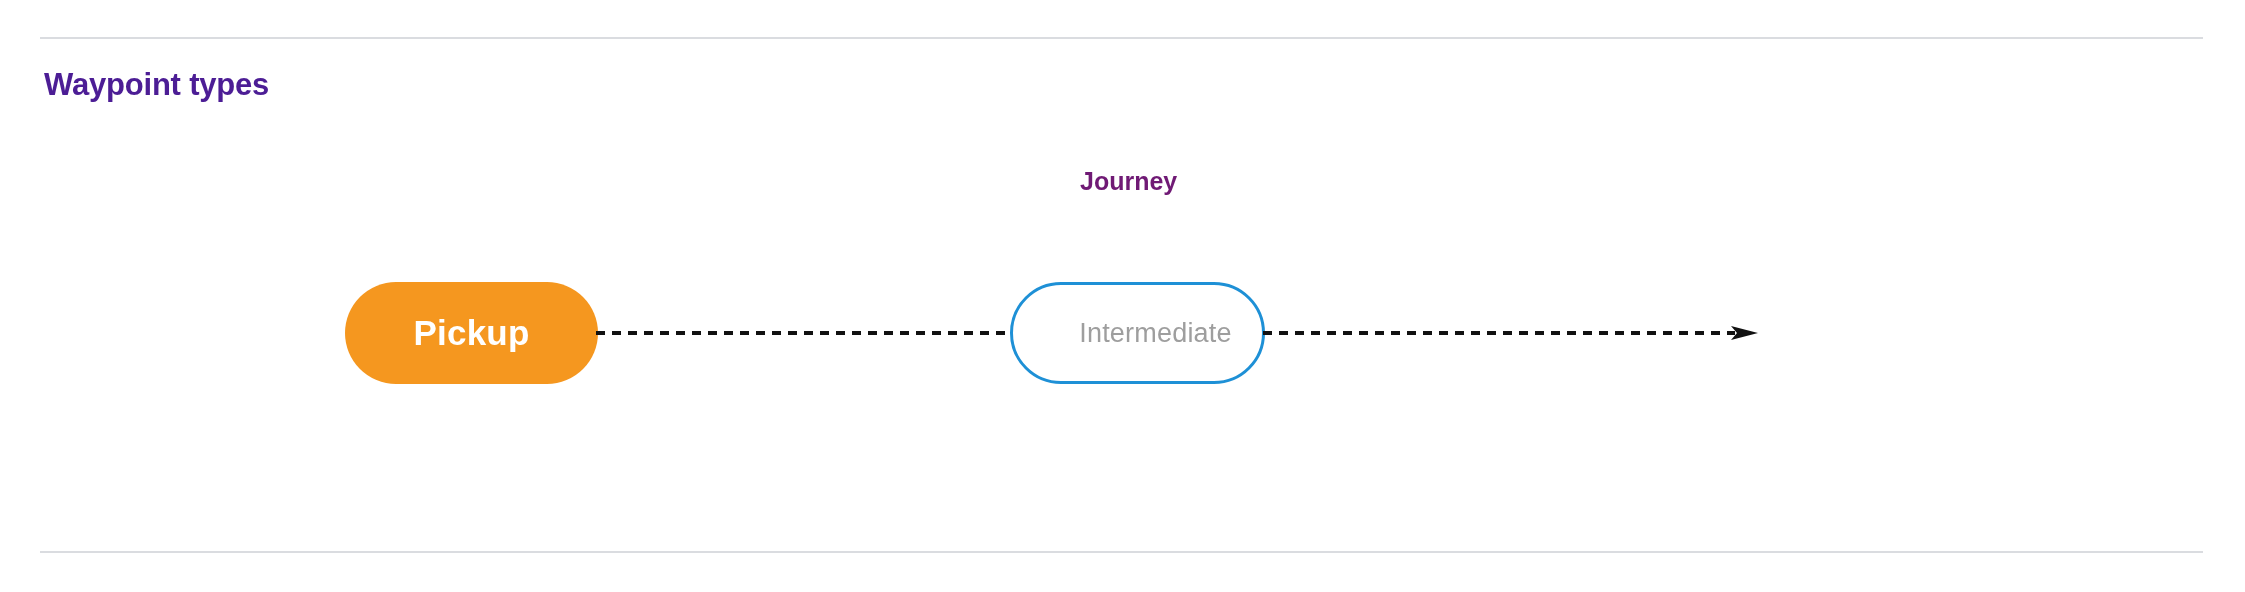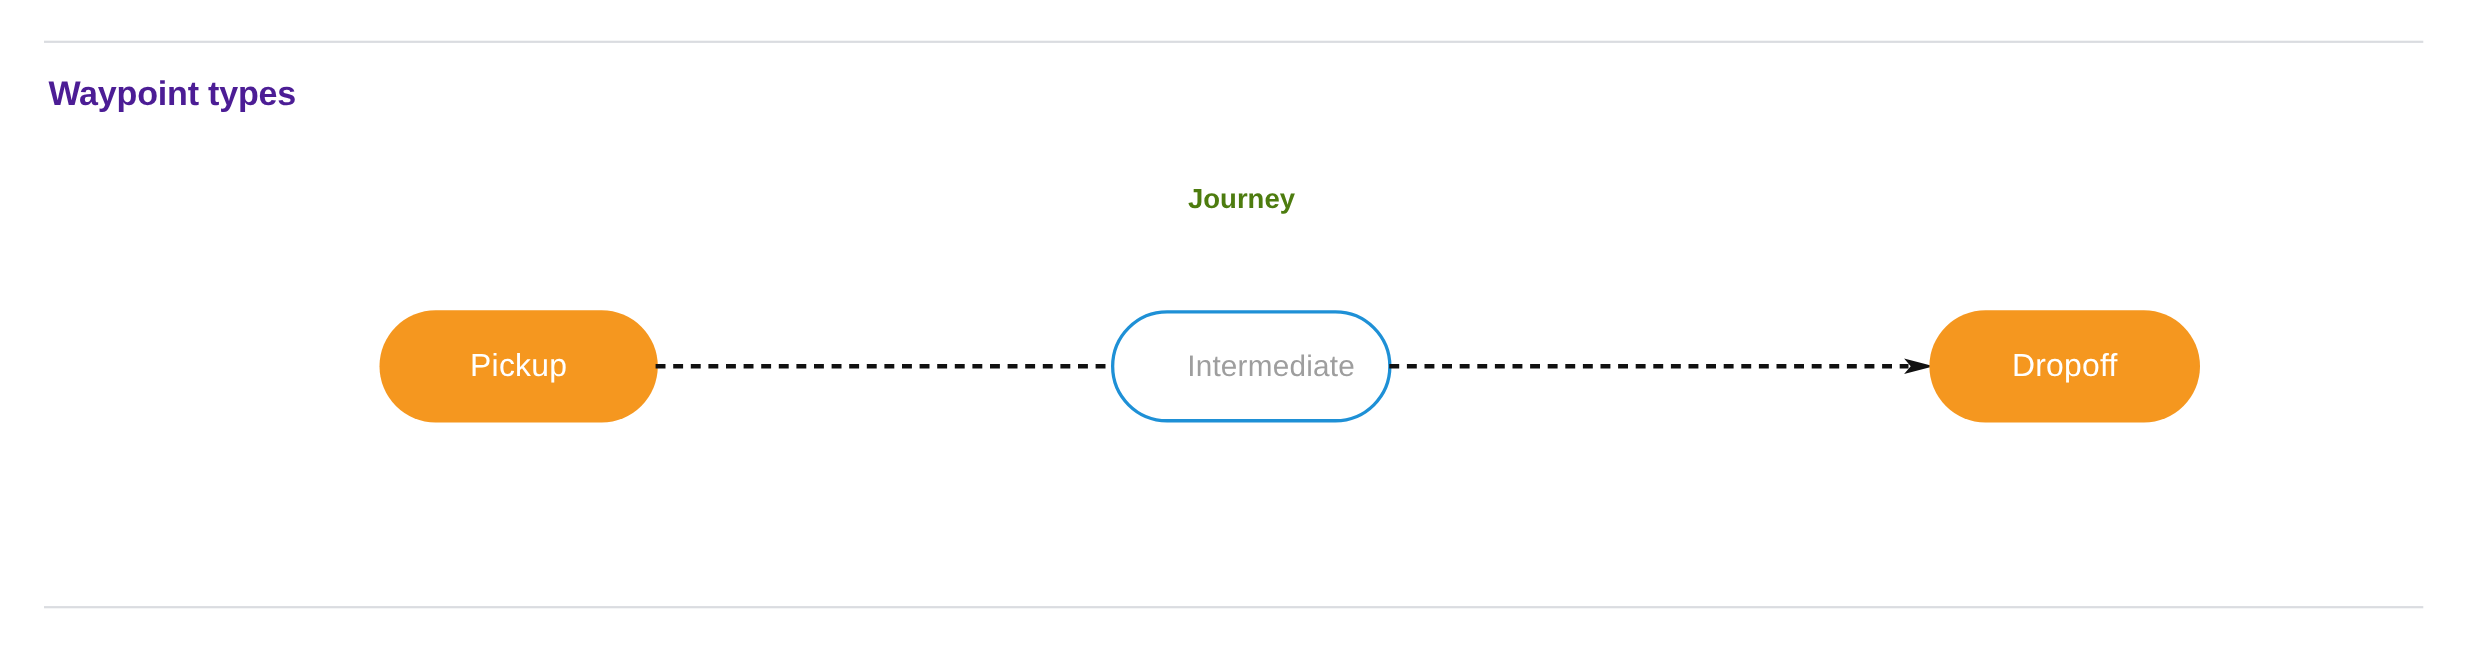--- a/index.html
+++ b/index.html
@@ -40,21 +40,21 @@
     letter-spacing: -0.2px;
     white-space: nowrap;
   }
 
   .journey-label {
     position: absolute;
     left: 1080px;
     top: 167px;
     font-size: 25px;
     font-weight: bold;
-    color: #4d7c0f;
+    color: #701a75;
     white-space: nowrap;
   }
 
   .diagram {
     position: absolute;
     left: 0;
     top: 0;
     width: 2245px;
     height: 592px;
   }
@@ -75,22 +75,22 @@
     left: 345px;
     width: 253px;
     background: #f5971f;
   }
   .node-dropoff {
     left: 1754px;
     width: 246px;
     background: #f5971f;
   }
   .node-label-filled {
-    font-size: 29px;
-    font-weight: normal;
+    font-size: 35px;
+    font-weight: bold;
     color: #ffffff;
     letter-spacing: 0.2px;
   }
 
   .node-intermediate {
     left: 1010px;
     width: 255px;
     background: #ffffff;
     border: 3px solid #1e90d6;
   }
@@ -139,21 +139,18 @@
       <span class="node-label-outline">Intermediate</span>
     </div>
 
     <div class="connector connector-2">
       <svg width="495" height="14" viewBox="0 0 495 14">
         <line x1="0" y1="7" x2="472" y2="7" stroke="#111111" stroke-width="4" stroke-dasharray="9 7"></line>
         <polygon points="468,0 495,7 468,14 474,7" fill="#111111"></polygon>
       </svg>
     </div>
 
-    <div class="node node-dropoff">
-      <span class="node-label-filled">Dropoff</span>
-    </div>
 
   </div>
 
   <div class="divider divider-bottom"></div>
 
 </div>
 
 </body></html>

